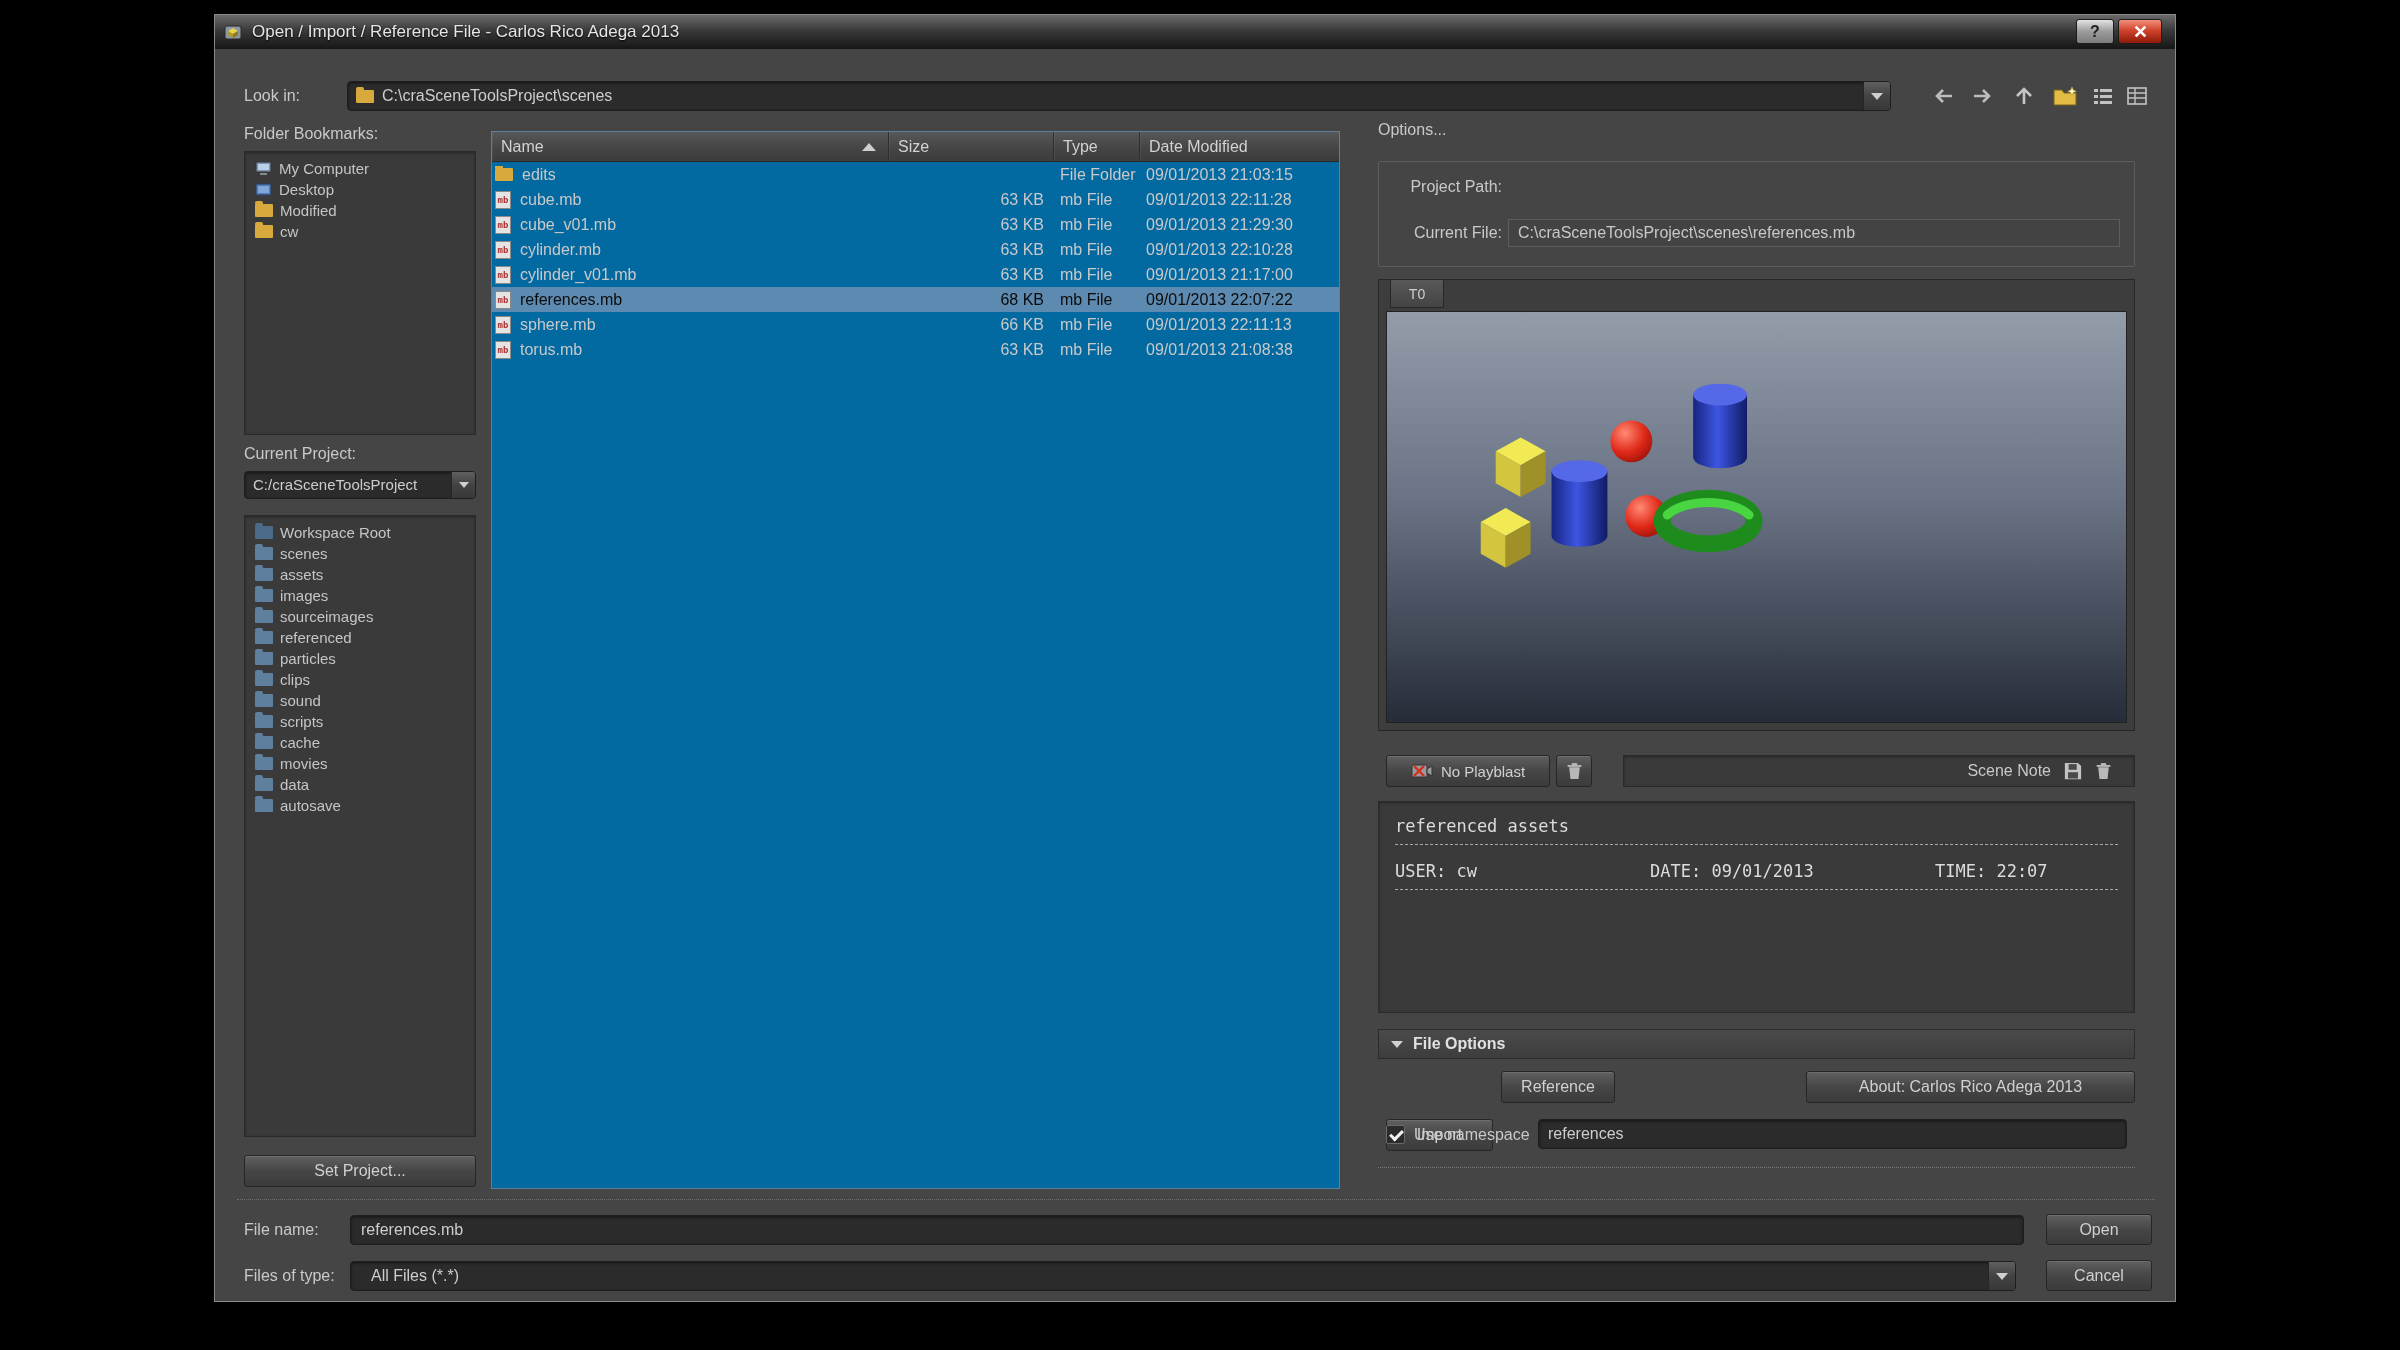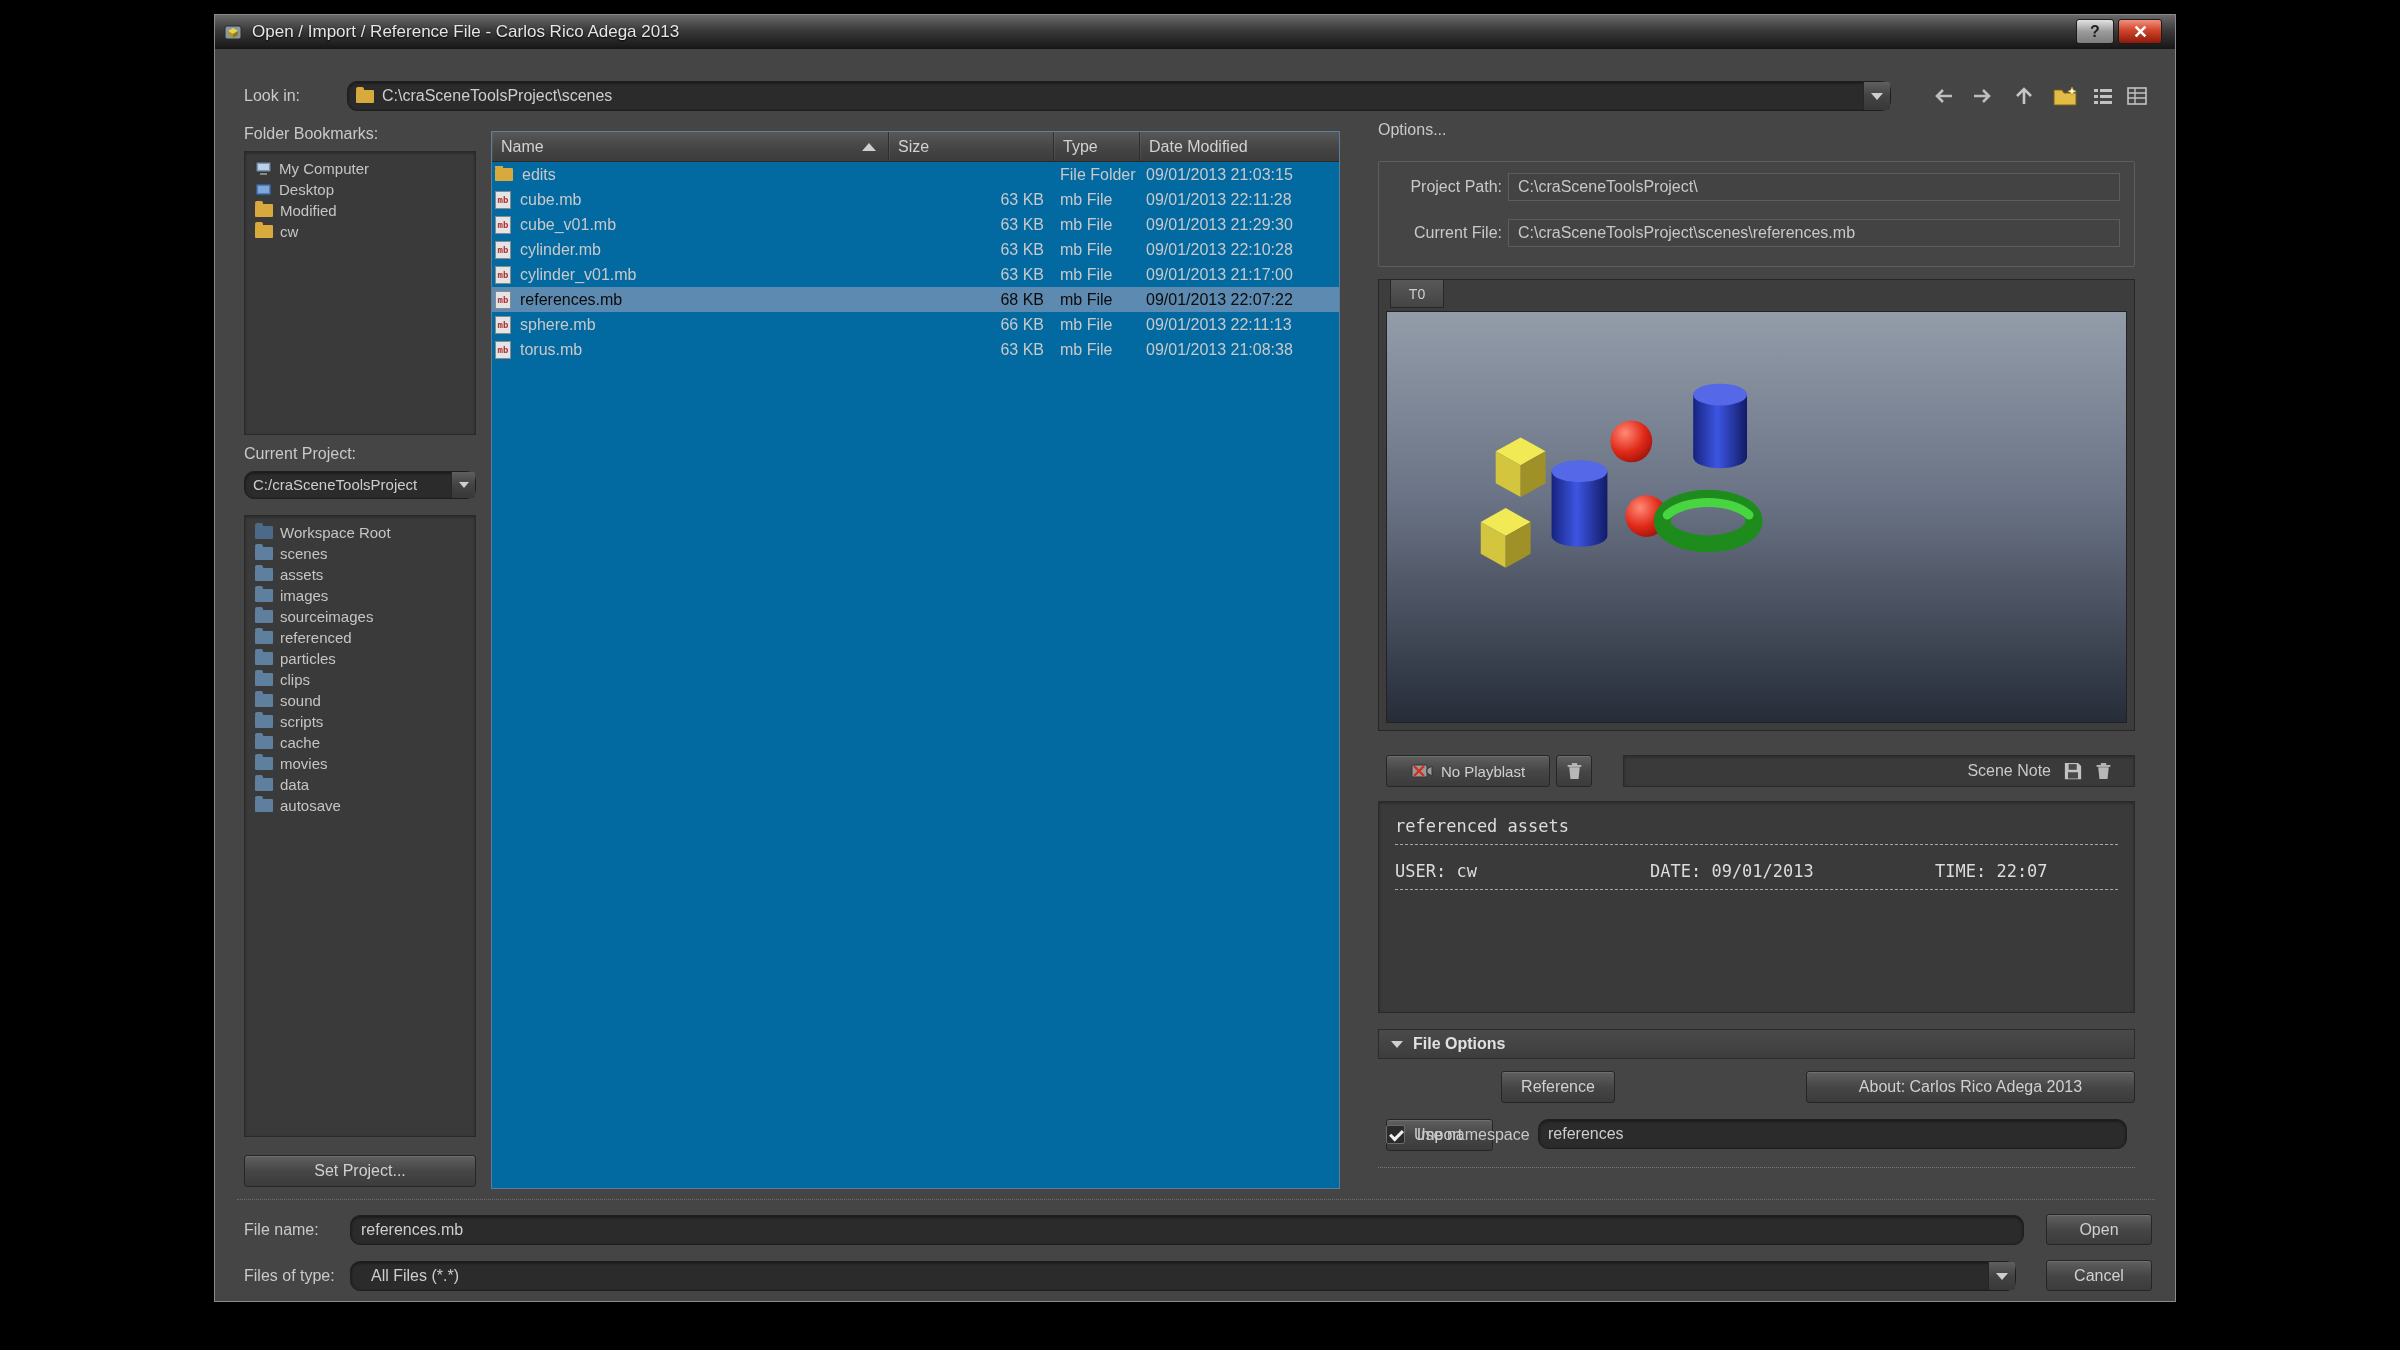--- a/index.html
+++ b/index.html
@@ -11,21 +11,21 @@
               background:linear-gradient(#6a6a6a,#3a3a3a 45%,#161616); display:flex; align-items:center; }
   .titlebar .app-icon { width:20px; height:20px; margin:0 9px 0 8px; }
   .title-text { color:#e6e6e6; font-size:17px; text-shadow:0 1px 2px #000; }
   .tb-btn { position:absolute; top:4px; height:25px; border-radius:3px; border:1px solid #1b1b1b;
             display:flex; align-items:center; justify-content:center; cursor:pointer; }
   .help-btn { left:1861px; width:38px; background:linear-gradient(#e3e3e3,#9b9b9b 50%,#7d7d7d); color:#1d1d1d; font-weight:bold; font-size:16px; }
   .close-btn { left:1903px; width:44px; background:linear-gradient(#f2917c,#d0442c 45%,#8f1a0a); }
   
   .label { color:#c9c9c9; font-size:16px; }
   .field { background:#2b2b2b; border:1px solid #1e1e1e; box-shadow:inset 0 1px 3px rgba(0,0,0,.55);
-           color:#cdcdcd; font-size:16px; border-radius:10px; }
+           color:#cdcdcd; font-size:16px; border-radius:4px; }
   .btn { background:linear-gradient(#606060,#464646 50%,#3b3b3b); border:1px solid #262626; border-radius:3px;
          color:#d0d0d0; font-size:16px; display:flex; align-items:center; justify-content:center;
          box-shadow:inset 0 1px 0 rgba(255,255,255,.1); cursor:pointer; }
   .panel { background:#3a3a3a; border:1px solid #2a2a2a; box-shadow:inset 0 1px 3px rgba(0,0,0,.35); }
   .tri-down { width:0; height:0; border-left:6px solid transparent; border-right:6px solid transparent; border-top:7px solid #cfcfcf; }
   .combo-arrow { position:absolute; right:0; top:0; bottom:0; width:27px;
                  background:linear-gradient(#5f5f5f,#434343 50%,#383838); border-left:1px solid #262626;
                  display:flex; align-items:center; justify-content:center; border-radius:0 2px 2px 0; cursor:pointer; }
   
   .icon-folder { width:18px; height:13px; background:#d8a93c; border-radius:1px; position:relative; display:inline-block; flex:none; }
@@ -348,21 +348,20 @@
       <span class="cell-size">63 KB</span>
       <span class="cell-type">mb File</span>
       <span class="cell-date">09/01/2013 21:08:38</span>
     </div>
   </div>
 
   <span class="label opt-label">Options...</span>
 
   <div class="fields-group"></div>
   <span class="label f-label" style="left:1171px;top:158px;">Project Path:</span>
-  <div class="f-field" style="left:1293px;top:158px;">C:\craSceneToolsProject\</div>
   <span class="label f-label" style="left:1171px;top:204px;">Current File:</span>
   <div class="f-field" style="left:1293px;top:204px;">C:\craSceneToolsProject\scenes\references.mb</div>
 
   <div class="preview-group">
     <div class="preview-tab">
         <span>T0</span>
       </div>
     <svg class="preview-img" viewBox="0 0 741 412" preserveAspectRatio="none">
       <defs>
         <linearGradient id="bgGrad" x1="0" y1="0" x2="0" y2="1">

